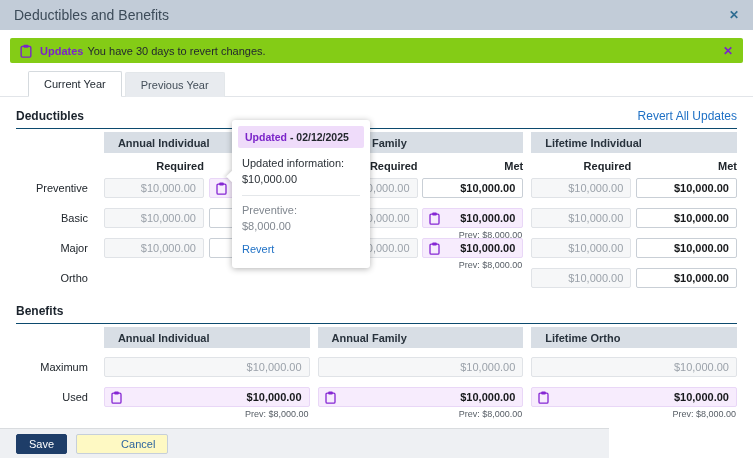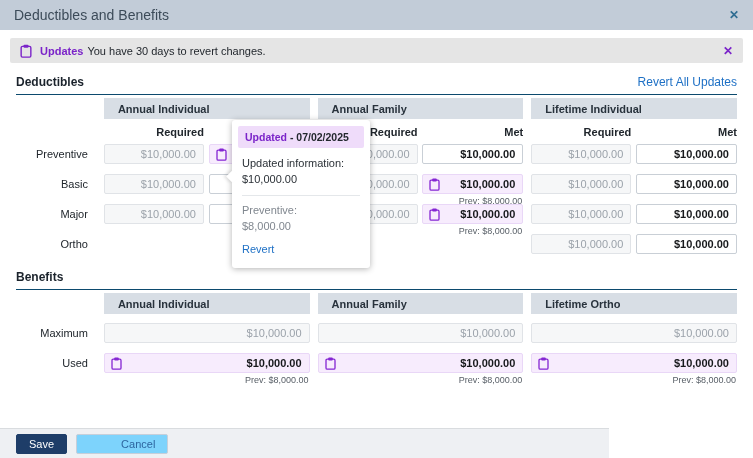--- a/index.html
+++ b/index.html
@@ -8,21 +8,21 @@
   .dialog { position:relative; width:753px; height:458px; background:#fff; overflow:hidden; }
 
   
   .titlebar { height:30px; background:#c2ccd8; display:flex; align-items:center; justify-content:space-between; padding:0 14px; }
   .titlebar .title { font-size:14px; color:#3c4b59; }
   .x-close { font-size:12px; font-weight:bold; cursor:pointer; line-height:1; }
   .x-steel { color:#2f6d92; }
   .x-purple { color:#7b24c9; }
 
   
-  .banner { margin:8px 10px 0 10px; height:25px; background:#e5e5e5; border-radius:2px; display:flex; align-items:center; padding:0 10px; font-size:11px; color:#23282e; }
+  .banner { margin:8px 10px 0 10px; height:25px; background:#84cc16; border-radius:2px; display:flex; align-items:center; padding:0 10px; font-size:11px; color:#23282e; }
   .banner .clip { color:#7b24c9; display:flex; margin-right:8px; }
   .banner .b-label { color:#7b24c9; font-weight:bold; margin-right:4px; }
   .banner .b-close { margin-left:auto; }
 
   
   .tabbar { display:flex; align-items:flex-end; padding-left:28px; margin-top:8px; border-bottom:1px solid #e2e5e9; }
   .tab { font-size:11px; padding:6px 15px; border-radius:2px 2px 0 0; margin-bottom:-1px; cursor:pointer; }
   .tab.active { background:#fff; border:1px solid #d5dade; border-bottom:1px solid #fff; color:#1d252d; }
   .tab.inactive { background:#e8ebef; border:1px solid #e3e7ea; border-bottom:none; color:#434e59; margin-left:3px; }
 
@@ -62,21 +62,21 @@
   .tt-head .u { color:#7b24c9; }
   .tt-body { padding:2px 10px 10px 10px; color:#2b3137; line-height:1.45; }
   .tt-div { border-top:1px solid #e4e7ea; margin:7px 0; }
   .tt-gray { color:#80878f; }
   .tt-revert { color:#1e70c5; margin-top:7px; cursor:pointer; }
 
   
   .footer { position:absolute; left:0; bottom:0; width:609px; height:30px; background:#eef0f3; border-top:1px solid #d9dcdf; display:flex; align-items:center; padding:0 16px; gap:9px; }
   .btn { font-size:11px; padding:3px 12px; border-radius:2px; cursor:pointer; }
   .btn-save { background:#1e3d68; border:1px solid #1e3d68; color:#fff; }
-  .btn-cancel { background:#7dd3fc; border:1px solid #c6cfda; color:#2d659f;padding-left:44px; }
+  .btn-cancel { background:#fef9c3; border:1px solid #c6cfda; color:#2d659f;padding-left:44px; }
 
   .benefits-gap { margin-top:16px; }
 </style>
 </head>
 <body>
 
 <div class="dialog">
 
   <div class="titlebar">
     <span class="title">Deductibles and Benefits</span>
@@ -88,20 +88,24 @@
       <svg width="12" height="14" viewBox="0 0 11 13">
           <rect x="1" y="2.2" width="9" height="10" rx="1.2" fill="none" stroke="currentColor" stroke-width="1.3"></rect>
           <rect x="3.2" y="0.6" width="4.6" height="2.8" rx="0.9" fill="currentColor"></rect>
         </svg>
     </span>
     <span class="b-label">Updates</span>
     <span>You have 30 days to revert changes.</span>
     <span class="b-close x-close x-purple">✕</span>
   </div>
 
+  <div class="tabbar">
+    <div class="tab active">Current Year</div>
+    <div class="tab inactive">Previous Year</div>
+  </div>
 
   <div class="content">
 
     <div class="sec-head">
       <span class="sec-title">Deductibles</span>
       <span class="link">Revert All Updates</span>
     </div>
 
     <div class="tbl-top">
       <div class="hdr-row">
@@ -321,21 +325,21 @@
             </div>
             <span class="prev">Prev: $8,000.00</span>
           </div>
       </div>
     </div>
 
   </div>
 
   <div class="tooltip">
     <div class="tt-arrow"></div>
-    <div class="tt-head"><span class="u">Updated</span><span> - 07/02/2025</span></div>
+    <div class="tt-head"><span class="u">Updated</span><span> - 02/12/2025</span></div>
     <div class="tt-body">
       <div>Updated information:</div>
       <div>$10,000.00</div>
       <div class="tt-div"></div>
       <div class="tt-gray">Preventive:</div>
       <div class="tt-gray">$8,000.00</div>
       <div class="tt-revert">Revert</div>
     </div>
   </div>
 

